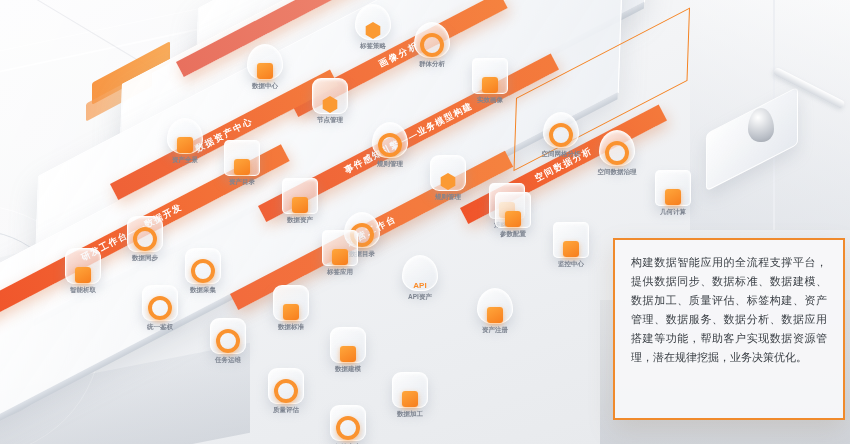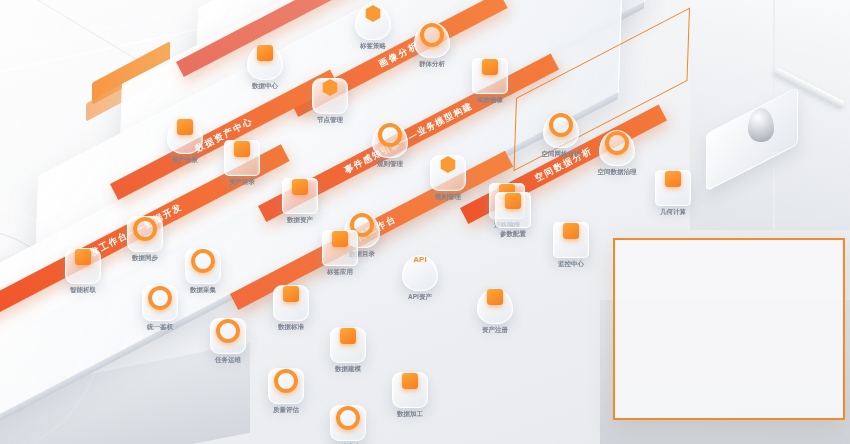--- a/index.html
+++ b/index.html
@@ -47,21 +47,21 @@
   .banner span{display:block;}
 
   
   .node{position:absolute;transform-origin:50% 50%;}
   .node .glass{
     position:relative;width:34px;height:34px;
     background:linear-gradient(145deg,rgba(255,255,255,.88),rgba(226,231,238,.55));
     border:1px solid rgba(255,255,255,.95);
     border-radius:5px;
     box-shadow:0 7px 12px rgba(150,160,175,.30), inset 0 1px 3px rgba(255,255,255,.9);
-    display:flex;align-items:flex-start;justify-content:center;
+    display:flex;align-items:flex-end;justify-content:center;
   }
   .node.hexy .glass{border-radius:9px;}
   .node.pill .glass{border-radius:50% 50% 44% 44%/60% 60% 40% 40%;}
   .glyph{font-size:15px;line-height:1;color:#fa8c2a;font-weight:bold;}
   .glyph.solid{
     width:16px;height:16px;background:linear-gradient(150deg,#ffa73c,#f77e1e);
     border-radius:3px;box-shadow:0 2px 5px rgba(250,140,40,.5);
   }
   .glyph.ring{
     width:16px;height:16px;border-radius:50%;
@@ -343,15 +343,16 @@
     <div class="lbl">数据加工</div>
   </div>
   <div class="node hexy" style="left:330px;top:405px;">
     <div class="glass">
         <span class="glyph ring"></span>
       </div>
     <div class="lbl">解决方案</div>
   </div>
 
   <div id="infocard">
+    <div class="cbody">构建数据智能应用的全流程支撑平台，提供数据同步、数据标准、数据建模、数据加工、质量评估、标签构建、资产管理、数据服务、数据分析、数据应用搭建等功能，帮助客户实现数据资源管理，潜在规律挖掘，业务决策优化。</div>
   </div>
 
 </div>
 
 </body></html>

